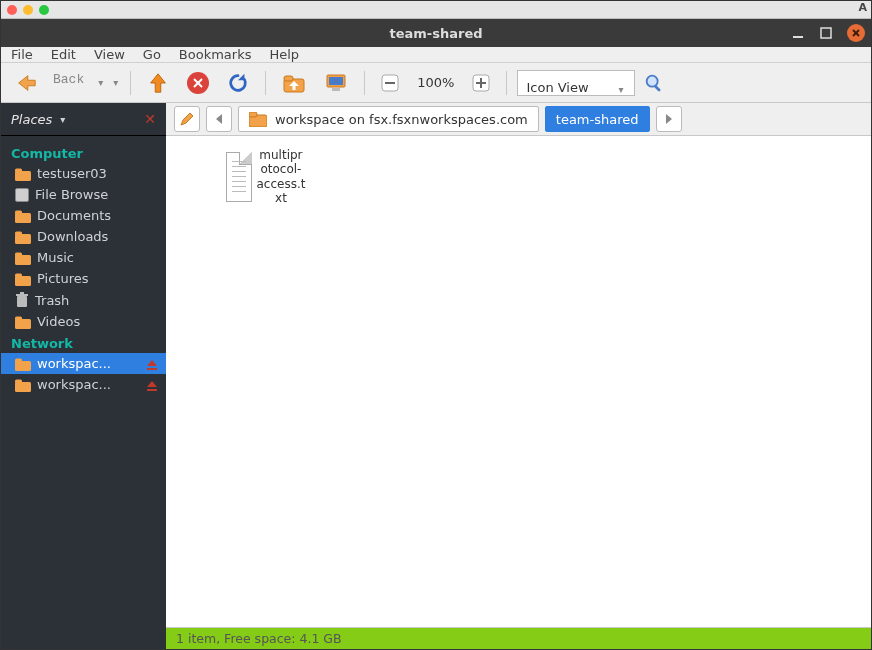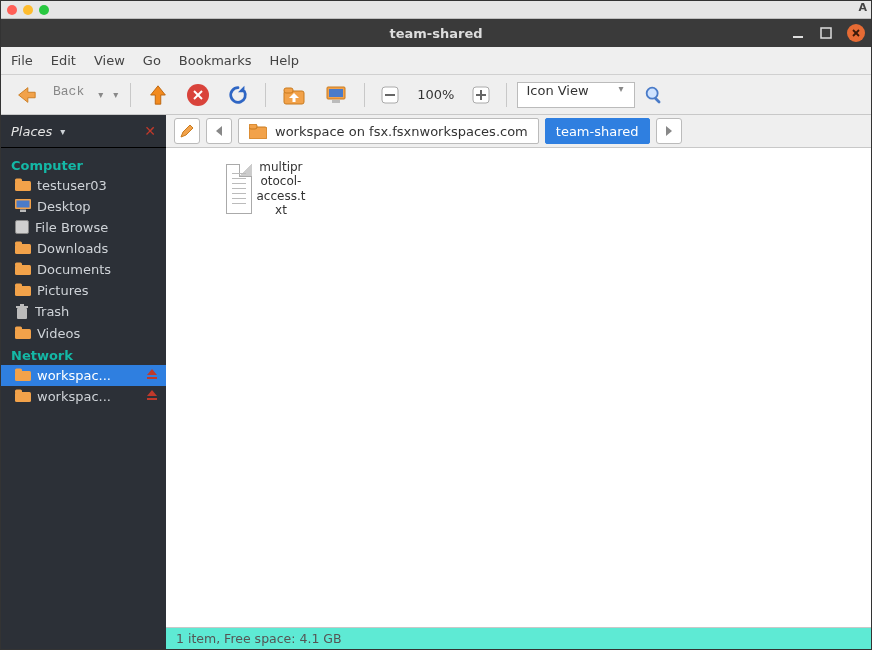--- a/index.html
+++ b/index.html
@@ -11,62 +11,62 @@
   .mac-red { background:#ff5f57; }
   .mac-yellow { background:#febc2e; }
   .mac-green { background:#28c840; }
   .mac-strip .mac-a { position:absolute; right:4px; top:0; font-size:11px; font-weight:bold; color:#444; }
   
   .titlebar { height:28px; background:#3a3a3a; color:#ddd; display:flex; align-items:center; justify-content:center; position:relative; font-weight:600; }
   .titlebar .win-controls { position:absolute; right:6px; top:0; height:28px; display:flex; align-items:center; gap:14px; }
   .win-btn { width:14px; height:14px; display:flex; align-items:center; justify-content:center; color:#ddd; font-size:12px; }
   .win-close { width:18px; height:18px; border-radius:50%; background:#e66b34; color:#3a1a0a; font-weight:bold; font-size:12px; }
   
-  .menubar { height:28px; background:#efefef; display:flex; align-items:center; padding:0 10px; gap:18px; color:#444; border-bottom:1px solid #d0d0d0; }
+  .menubar { height:16px; background:#efefef; display:flex; align-items:center; padding:0 10px; gap:18px; color:#444; border-bottom:1px solid #d0d0d0; }
   .menubar span { cursor:default; }
   
   .toolbar { height:40px; background:#efefef; display:flex; align-items:center; padding:0 8px; gap:6px; border-bottom:1px solid #c8c8c8; color:#888; }
   .tb-btn { display:flex; align-items:flex-start; gap:16px; padding:2px 6px; border-radius:3px;font-family:Liberation Mono, monospace; }
   .tb-sep { width:1px; height:24px; background:#c8c8c8; margin:0 4px; }
   .arrow-svg { width:22px; height:22px; }
   .chev { font-size:10px; color:#888; padding:0 2px; }
   .round-ico { width:22px; height:22px; border-radius:50%; display:flex; align-items:center; justify-content:center; font-weight:bold; }
   .zoom-txt { color:#333; padding:0 6px; }
-  .view-select { background:#fff; border:1px solid #bbb; border-radius:0; height:26px; display:flex; align-items:flex-start; padding:0 8px; gap:28px; color:#333; }
+  .view-select { background:#fff; border:1px solid #bbb; border-radius:0; height:26px; display:flex; align-items:flex-end; padding:0 8px; gap:28px; color:#333; }
   .search-ico { width:26px; height:26px; display:flex; align-items:center; justify-content:center; }
   
   .body-row { flex:1; display:flex; min-height:0; }
   
   .sidebar { width:165px; background:#2c3037; color:#cfd3d8; display:flex; flex-direction:column; font-size:13px; }
   .side-head { height:33px; background:#2c3037; display:flex; align-items:center; justify-content:space-between; padding:0 10px; border-bottom:1px solid #000;font-style:italic; }
   .side-head-left { display:flex; align-items:center; gap:6px; color:#e6e6e6; font-weight:500;}
   .side-x { color:#c0392b; font-weight:bold; font-size:14px; }
   .side-list { padding:6px 0; overflow:hidden; }
   .side-group { color:#14b8a6; font-weight:bold; padding:4px 10px 2px 10px; }
-  .side-item { display:flex; align-items:flex-start; gap:6px; padding:3px 8px 3px 14px; white-space:nowrap; overflow:hidden; text-overflow:ellipsis; }
+  .side-item { display:flex; align-items:flex-end; gap:6px; padding:3px 8px 3px 14px; white-space:nowrap; overflow:hidden; text-overflow:ellipsis; }
   .side-item.selected { background:#2f7fe0; color:#fff; }
   .folder-ico { width:16px; height:13px; flex:0 0 16px; }
   .disk-ico { width:14px; height:14px; flex:0 0 14px; background:#cfcfcf; border:1px solid #888; border-radius:2px; }
   .trash-ico { width:14px; height:16px; flex:0 0 14px; }
   .eject-ico { width:12px; height:12px; flex:0 0 12px; margin-left:auto; }
   .side-item span.lbl { overflow:hidden; text-overflow:ellipsis; }
   
   .maincol { flex:1; display:flex; flex-direction:column; background:#efefef; min-width:0;}
   .pathbar { height:33px; background:#efefef; display:flex; align-items:center; padding:0 8px; gap:6px; border-bottom:1px solid #c8c8c8; }
   .square-btn { width:26px; height:26px; border:1px solid #bbb; background:#fff; border-radius:3px; display:flex; align-items:center; justify-content:center; }
   .path-seg { height:26px; border:1px solid #bbb; background:#fff; border-radius:2px; display:flex; align-items:center; padding:0 10px; gap:8px; color:#333; font-weight:500;}
   .path-seg.active { background:#2f7fe0; border-color:#2f7fe0; color:#fff; }
   .content { flex:1; background:#fff; overflow:auto; padding:12px 20px; }
   .file-item { width:120px; display:flex; flex-direction:row; align-items:center; gap:4px; text-align:center; font-size:12px; color:#333; padding-left:40px;}
   .file-icon { width:42px; height:50px; background:#fff; border:1px solid #aaa; position:relative; }
   .file-icon::before { content:""; position:absolute; right:-1px; top:-1px; width:12px; height:12px; background:linear-gradient(135deg,#fff 0 49%,#ccc 50% 100%); border-left:1px solid #aaa; border-bottom:1px solid #aaa; }
   .file-icon .lines { position:absolute; left:5px; right:5px; top:8px; bottom:6px; background:repeating-linear-gradient(#bbb 0 1px, transparent 1px 5px); }
   .file-label { max-width:140px; line-height:1.2; word-break:break-word; }
   
-  .statusbar { height:22px; background:#5eead4; border-top:1px solid #c8c8c8; display:flex; align-items:center; padding:0 10px; color:#555; font-size:12.5px;}
+  .statusbar { height:22px; background:#84cc16; border-top:1px solid #c8c8c8; display:flex; align-items:center; padding:0 10px; color:#555; font-size:12.5px;}
 </style>
 </head>
 <body>
 
 <div class="outer">
 
   <div class="mac-strip">
     <div class="mac-dot mac-red"></div>
     <div class="mac-dot mac-yellow"></div>
     <div class="mac-dot mac-green"></div>
@@ -197,44 +197,43 @@
         <div class="side-group">Computer</div>
 
         <div class="side-item">
           <svg class="folder-ico" viewBox="0 0 16 13">
               <rect x="0" y="3" width="16" height="10" rx="1.5" fill="#f2a24a"></rect>
               <rect x="0" y="0.5" width="7" height="4" rx="1.5" fill="#f2a24a"></rect>
             </svg>
           <span class="lbl">testuser03</span>
         </div>
         <div class="side-item">
-          <svg class="folder-ico" viewBox="0 0 16 13">
-              <rect x="0" y="0" width="16" height="10" rx="1" fill="#f2a24a"></rect>
-              <rect x="1.5" y="1.5" width="13" height="7" fill="#4a7bc8"></rect>
-              <rect x="5" y="10.5" width="6" height="2.5" fill="#bbb"></rect>
-            </svg>
-          <span class="lbl">Desktop</span>
-        </div>
-        <div class="side-item">
           <div class="disk-ico"></div>
           <span class="lbl">File Browse</span>
         </div>
         <div class="side-item">
           <svg class="folder-ico" viewBox="0 0 16 13">
               <rect x="0" y="3" width="16" height="10" rx="1.5" fill="#f2a24a"></rect>
               <rect x="0" y="0.5" width="7" height="4" rx="1.5" fill="#f2a24a"></rect>
             </svg>
+          <span class="lbl">Documents</span>
+        </div>
+        <div class="side-item">
+          <svg class="folder-ico" viewBox="0 0 16 13">
+              <rect x="0" y="3" width="16" height="10" rx="1.5" fill="#f2a24a"></rect>
+              <rect x="0" y="0.5" width="7" height="4" rx="1.5" fill="#f2a24a"></rect>
+            </svg>
           <span class="lbl">Downloads</span>
         </div>
         <div class="side-item">
           <svg class="folder-ico" viewBox="0 0 16 13">
               <rect x="0" y="3" width="16" height="10" rx="1.5" fill="#f2a24a"></rect>
               <rect x="0" y="0.5" width="7" height="4" rx="1.5" fill="#f2a24a"></rect>
             </svg>
-          <span class="lbl">Documents</span>
+          <span class="lbl">Music</span>
         </div>
         <div class="side-item">
           <svg class="folder-ico" viewBox="0 0 16 13">
               <rect x="0" y="3" width="16" height="10" rx="1.5" fill="#f2a24a"></rect>
               <rect x="0" y="0.5" width="7" height="4" rx="1.5" fill="#f2a24a"></rect>
             </svg>
           <span class="lbl">Pictures</span>
         </div>
         <div class="side-item">
           <svg class="trash-ico" viewBox="0 0 14 16">

